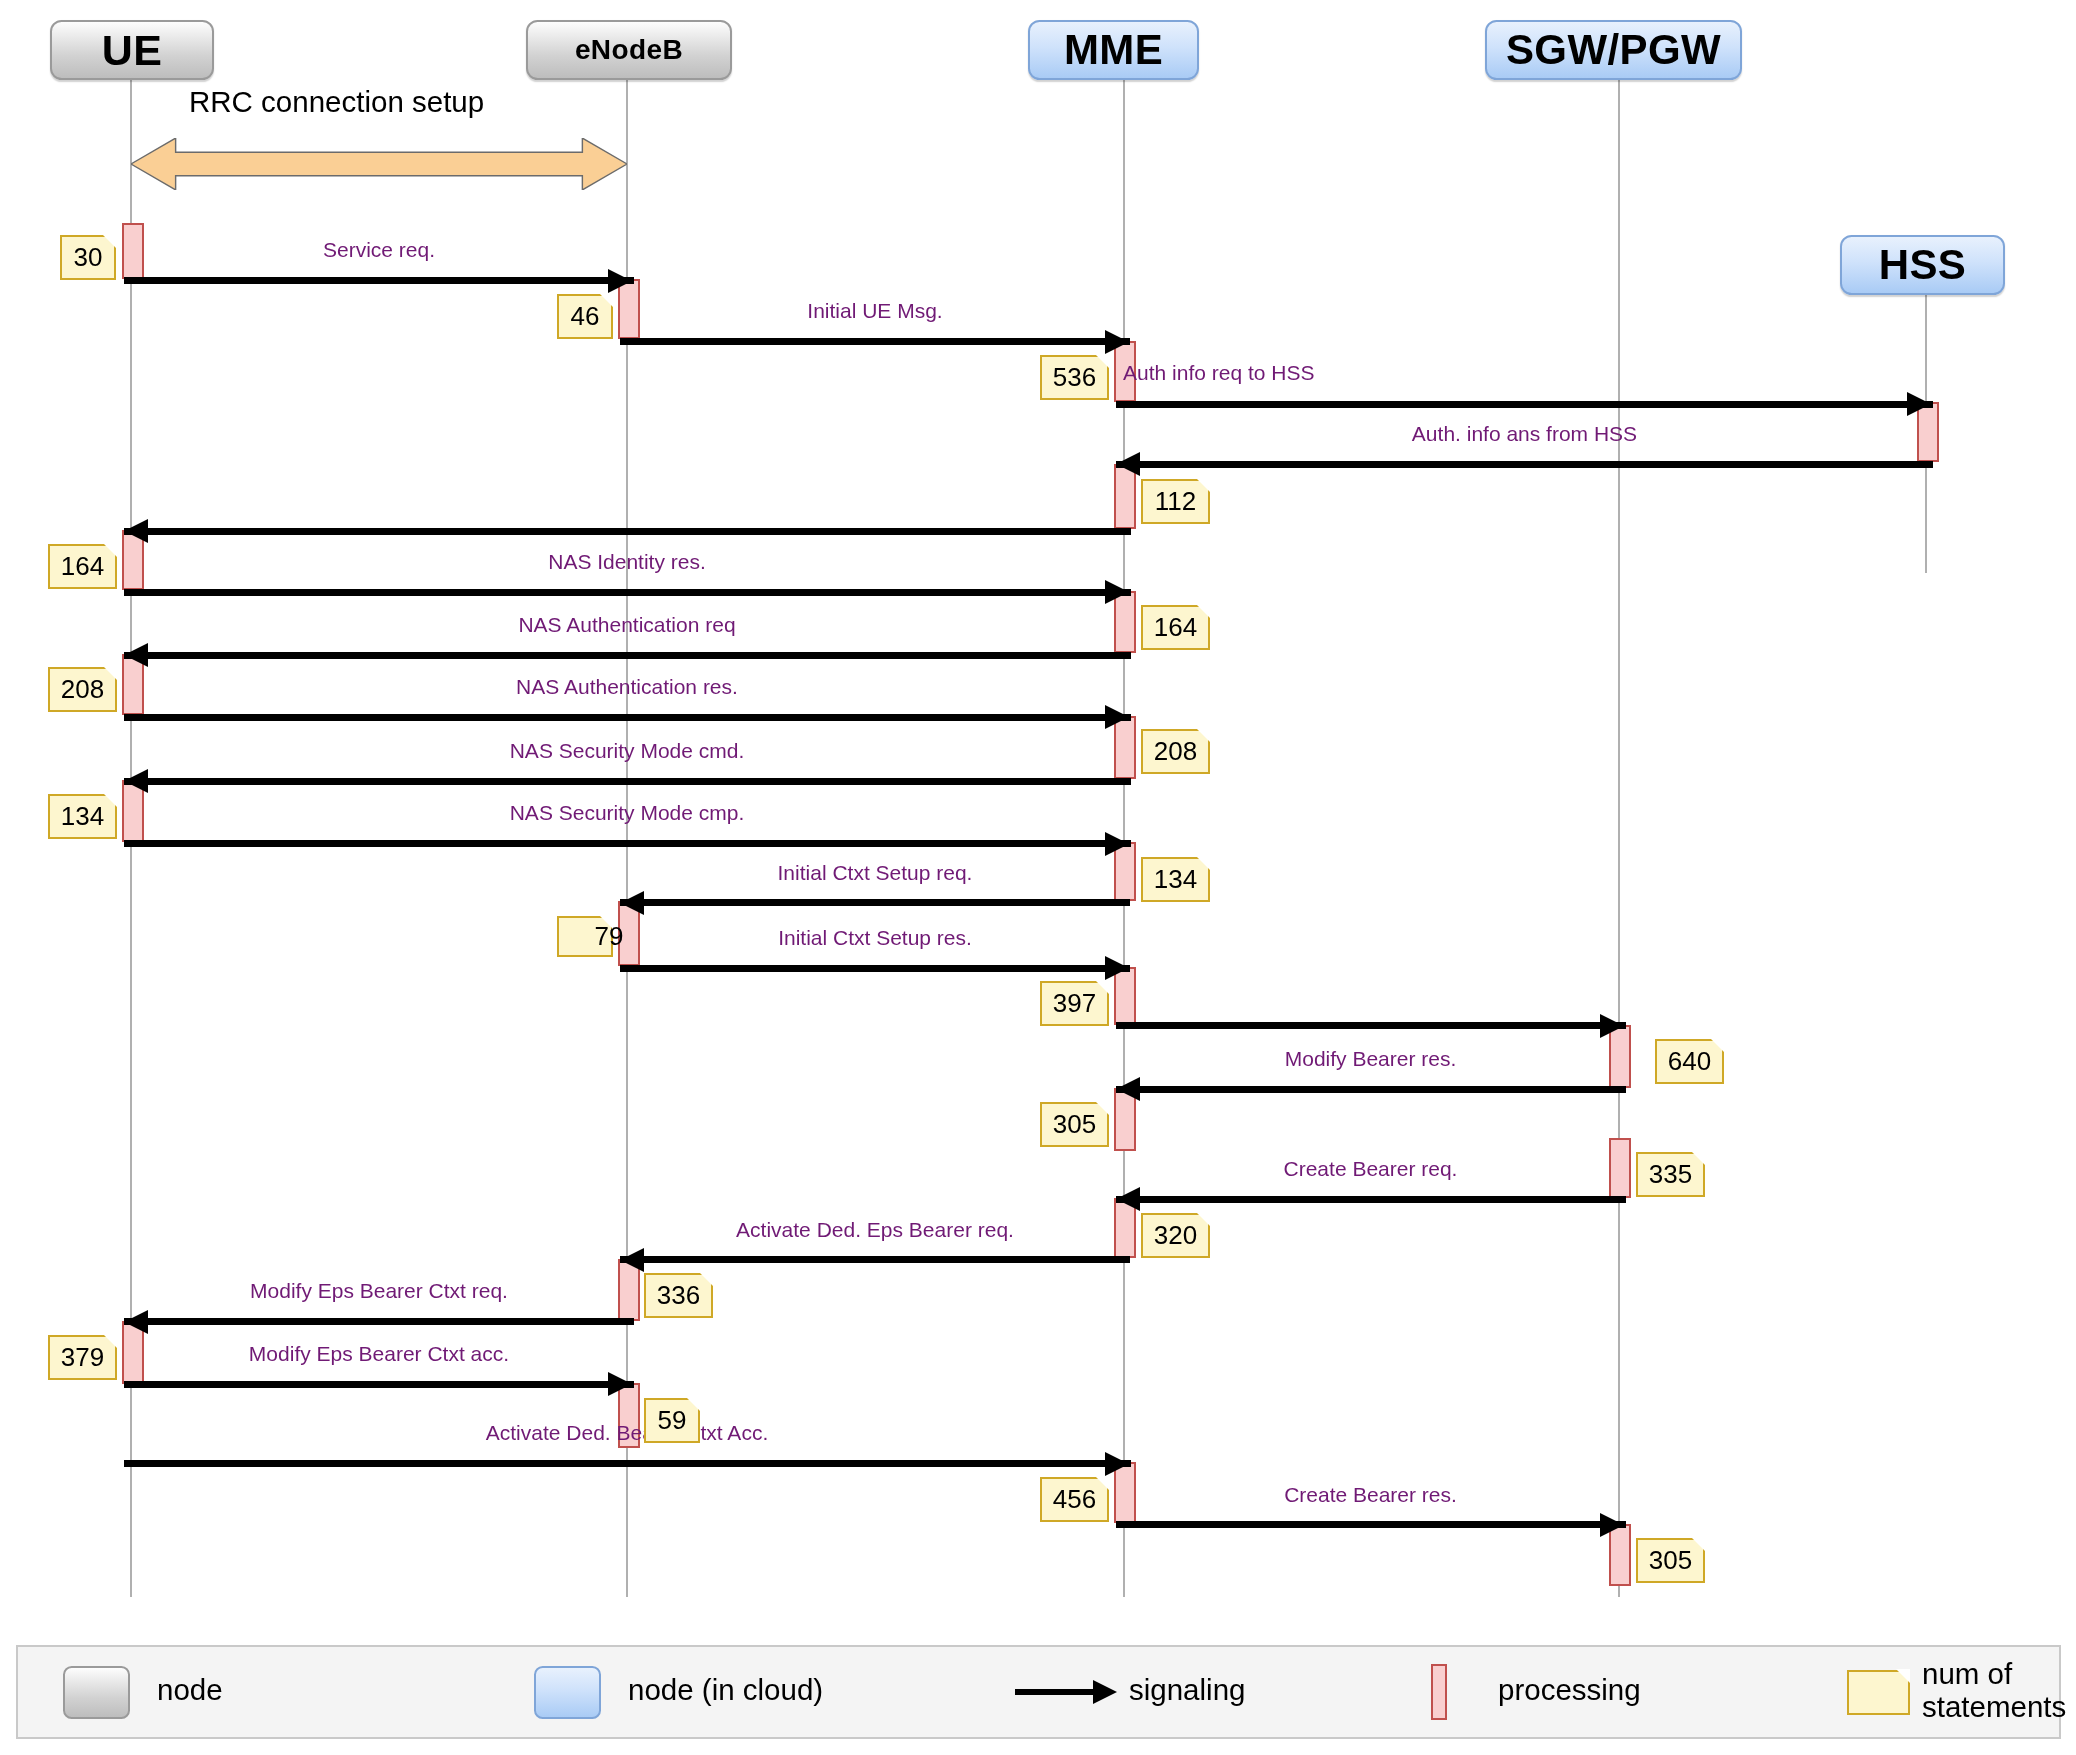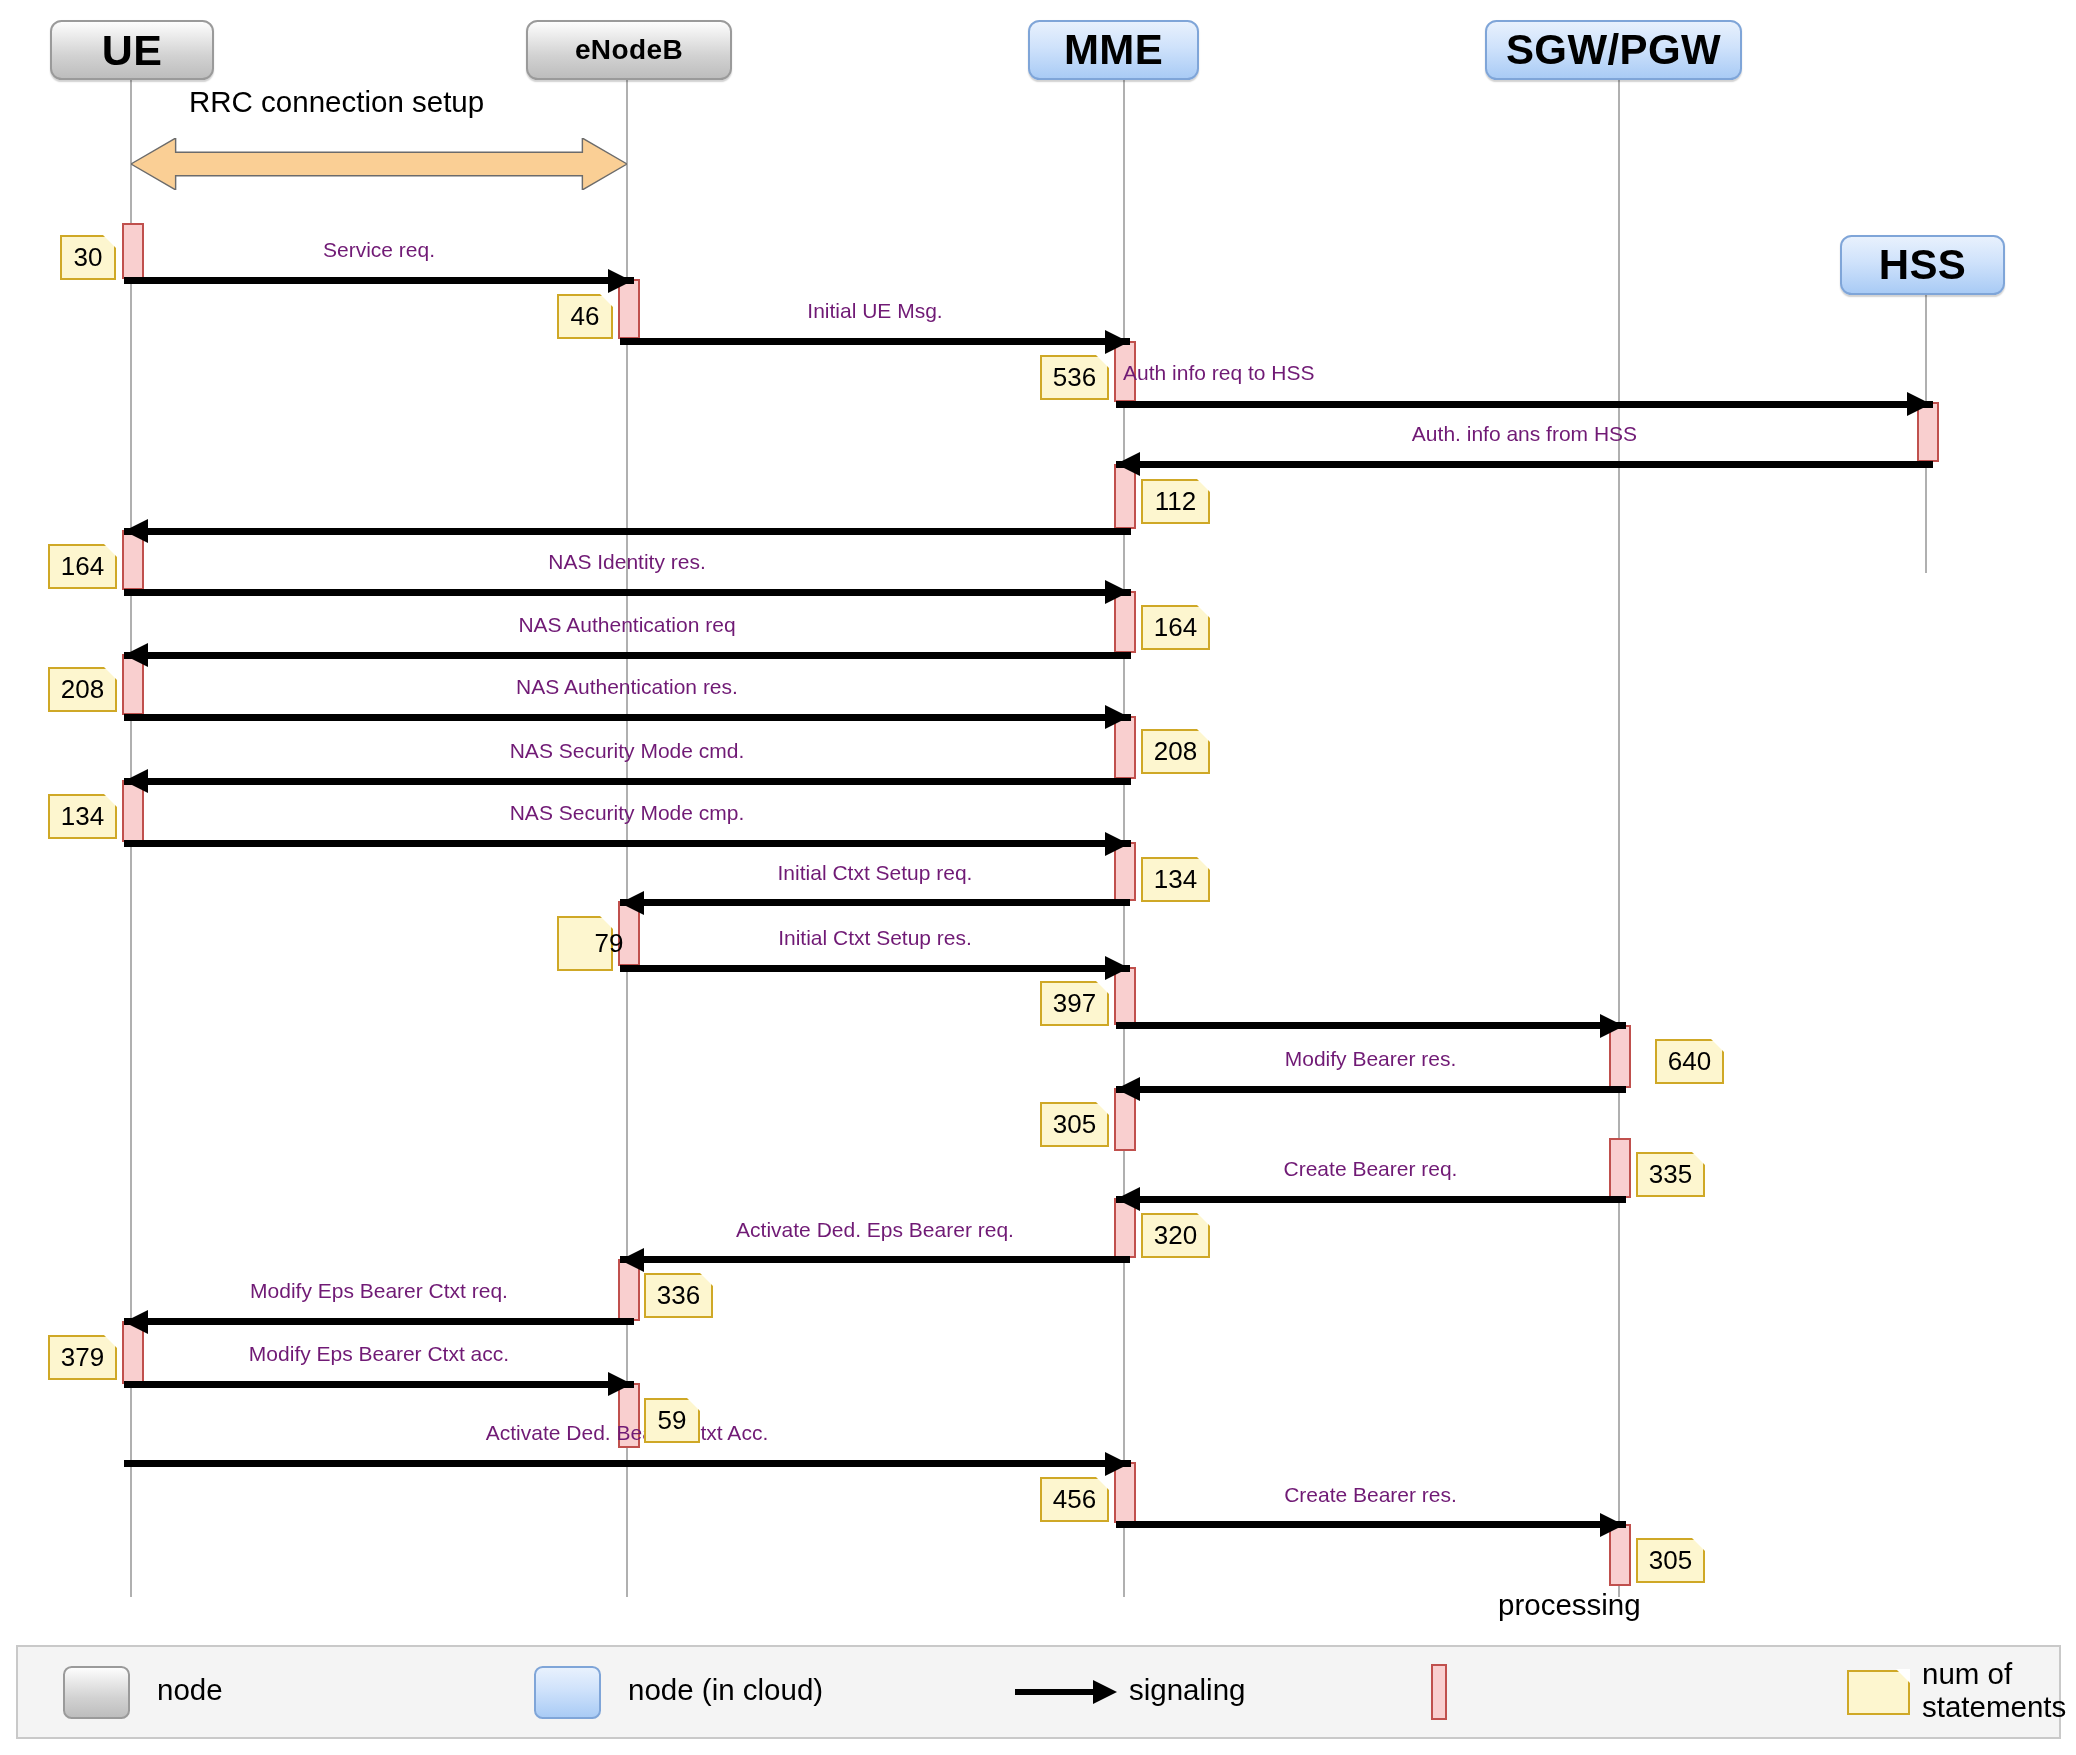--- a/index.html
+++ b/index.html
@@ -192,21 +192,21 @@
     <div class="note" style="top: 235px; width: 56px; height: 45px; left: 60px;">30</div>
     <div class="note" style="top: 294px; width: 56px; height: 45px; left: 557px;">46</div>
     <div class="note" style="top: 355px; width: 69px; height: 45px; left: 1040px;">536</div>
     <div class="note" style="top: 479px; width: 69px; height: 45px; left: 1141px;">112</div>
     <div class="note" style="top: 544px; width: 69px; height: 45px; left: 48px;">164</div>
     <div class="note" style="top: 605px; width: 69px; height: 45px; left: 1141px;">164</div>
     <div class="note" style="top: 667px; width: 69px; height: 45px; left: 48px;">208</div>
     <div class="note" style="top: 729px; width: 69px; height: 45px; left: 1141px;">208</div>
     <div class="note" style="top: 794px; width: 69px; height: 45px; left: 48px;">134</div>
     <div class="note" style="top: 857px; width: 69px; height: 45px; left: 1141px;">134</div>
-    <div class="note" style="top: 916px; width: 56px; height: 55px; left: 557px; padding-left: 48px;">79</div>
+    <div class="note" style="top: 916px; width: 56px; height: 41px; left: 557px; padding-left: 48px;">79</div>
     <div class="note" style="top: 981px; width: 69px; height: 45px; left: 1040px;">397</div>
     <div class="note" style="top: 1039px; width: 69px; height: 45px; left: 1636px; margin-left: 19px;">640</div>
     <div class="note" style="top: 1102px; width: 69px; height: 45px; left: 1040px;">305</div>
     <div class="note" style="top: 1152px; width: 69px; height: 45px; left: 1636px;">335</div>
     <div class="note" style="top: 1213px; width: 69px; height: 45px; left: 1141px;">320</div>
     <div class="note" style="top: 1273px; width: 69px; height: 45px; left: 644px;">336</div>
     <div class="note" style="top: 1335px; width: 69px; height: 45px; left: 48px;">379</div>
     <div class="note" style="top: 1398px; width: 56px; height: 45px; left: 644px;">59</div>
     <div class="note" style="top: 1477px; width: 69px; height: 45px; left: 1040px;">456</div>
     <div class="note" style="top: 1538px; width: 69px; height: 45px; left: 1636px;">305</div>
@@ -227,20 +227,20 @@
     <div class="legend-item" style="left: 1015px; top: 1662px; height: 60px;">
       <div style="display: flex; align-items: center;">
         <div class="swatch-arrow-line"></div>
         <div class="swatch-arrow-head"></div>
       </div>
     </div>
     <div class="legend-text" style="position: absolute; left: 1129px; white-space: pre-line; top: 1673px;">signaling</div>
     <div class="legend-item" style="left: 1431px; top: 1662px; height: 60px;">
       <div class="swatch-proc"></div>
     </div>
-    <div class="legend-text" style="position: absolute; left: 1498px; white-space: pre-line; top: 1588px;">processing</div>
+    <div class="legend-text" style="position: absolute; left: 1498px; white-space: pre-line; top: 1673px;">processing</div>
     <div class="legend-item" style="left: 1847px; top: 1662px; height: 60px;">
       <div class="swatch-note"></div>
     </div>
     <div class="legend-text" style="position: absolute; left: 1922px; white-space: pre-line; top: 1657px;">num of
 statements</div>
   </div>
 
 
 </body></html>

